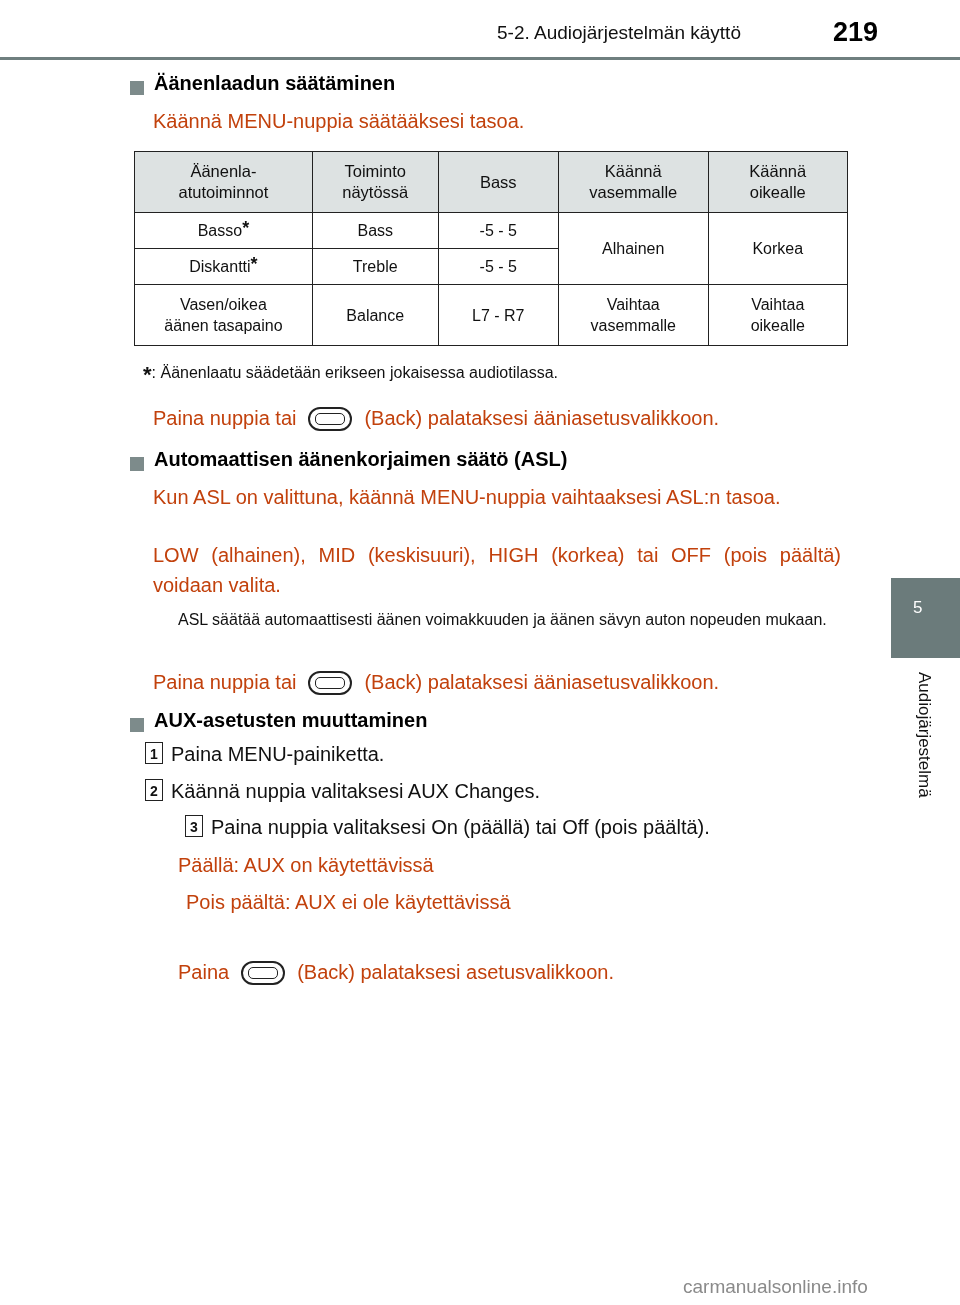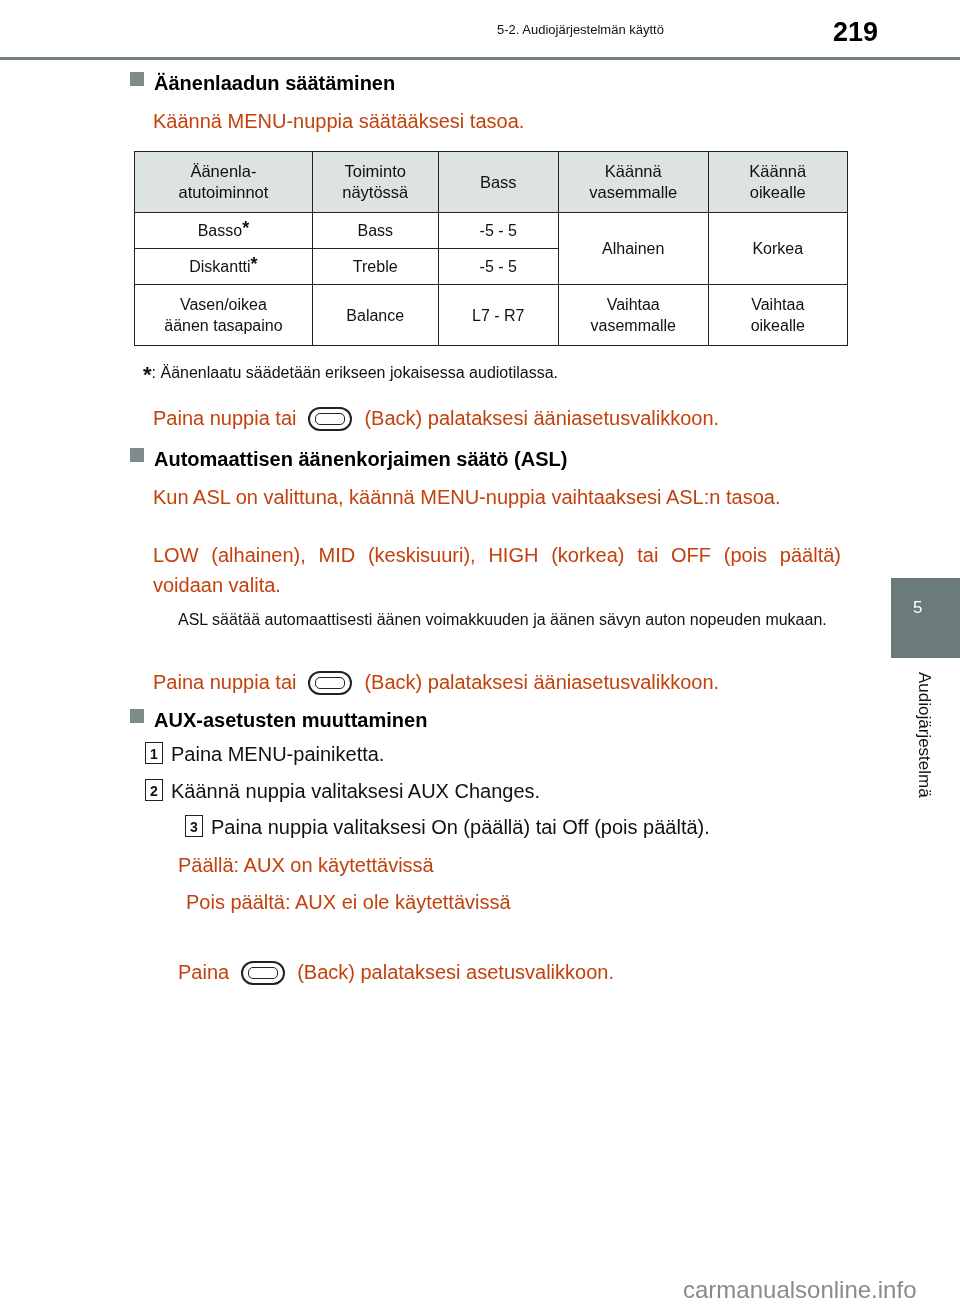--- a/index.html
+++ b/index.html
@@ -1,32 +1,32 @@
 <!DOCTYPE html>
 <html><head>
   <meta charset="utf-8">
   <style>
     html, body { margin: 0; padding: 0; }
     body {
       width: 960px; height: 1305px; position: relative; overflow: hidden;
       background: #ffffff; color: #111;
       font-family: "Liberation Sans", sans-serif;
     }
-    .header-chapter { position: absolute; left: 497px; top: 22px; font-size: 13px; color: #111; }
+    .header-chapter { position: absolute; left: 497px; top: 22px; font-size: 19px; color: #111; }
     .header-page { position: absolute; left: 833px; top: 17px; font-size: 27px; font-weight: bold; color: #000; }
     .header-rule { position: absolute; left: 0; top: 57px; width: 960px; height: 3px; background: #6f7f7f; }
 
     .side-tab { position: absolute; left: 891px; top: 578px; width: 69px; height: 80px; background: #6b7b7b; }
     .side-tab-num { position: absolute; left: 22px; top: 20px; color: #fff; font-size: 17px; }
     .side-label {
       position: absolute; left: 894px; top: 672px; width: 40px; height: 160px;
       writing-mode: vertical-rl; font-size: 17px; color: #111; letter-spacing: 0px;
     }
 
-    .sec-head { position: absolute; left: 130px; font-size: 20px; font-weight: bold; color: #000; display: flex; align-items: flex-start; }
+    .sec-head { position: absolute; left: 130px; font-size: 20px; font-weight: bold; color: #000; display: flex; align-items: flex-end; }
     .sq { display: inline-block; width: 14px; height: 14px; background: #7d8b8b; margin-right: 10px; }
     .para { position: absolute; left: 153px; font-size: 20px; color: #c2410c; line-height: 30px; }
     .justify { width: 688px; text-align: justify; text-align-last: left; }
     .note { position: absolute; left: 178px; font-size: 16px; color: #111; line-height: 23px; width: 665px; }
 
     .tbl { position: absolute; left: 134px; top: 151px; width: 714px; border-collapse: collapse; font-size: 16px; border-radius: 22px; }
     .tbl td, .tbl th { border: 1.5px solid #222; text-align: center; vertical-align: middle; padding: 0 4px; font-weight: normal; }
     .tbl th { background: #dde2e2; height: 60px; line-height: 21px; font-size: 16.5px; }
     .tbl td { line-height: 21px; margin-top: 24px; }
     .r1 td { height: 35px; } .r2 td { height: 35px; } .r3 td { height: 60px; }
@@ -41,21 +41,21 @@
     }
     .btn-icon::after {
       content: ""; position: absolute; left: 5px; top: 4px; right: 5px; bottom: 4px;
       border: 1.5px solid #222; border-radius: 5px;
     }
     .step-box {
       display: inline-block; width: 18px; height: 22px; border: 1.5px solid #222; font-size: 14px; font-weight: bold;
       text-align: center; line-height: 22px; margin-right: 8px; vertical-align: 2px; box-sizing: border-box;
     }
     .step { position: absolute; left: 145px; font-size: 20px; color: #111; }
-    .watermark { position: absolute; left: 683px; top: 1276px; font-size: 24px; color: #8a8a8a; }
+    .watermark { position: absolute; left: 683px; top: 1276px; font-size: 19px; color: #8a8a8a; }
   </style>
 </head>
 <body>
 
 <div>
   <span class="header-chapter">5-2. Audiojärjestelmän käyttö</span>
   <span class="header-page">219</span>
   <div class="header-rule"></div>
 </div>
 

